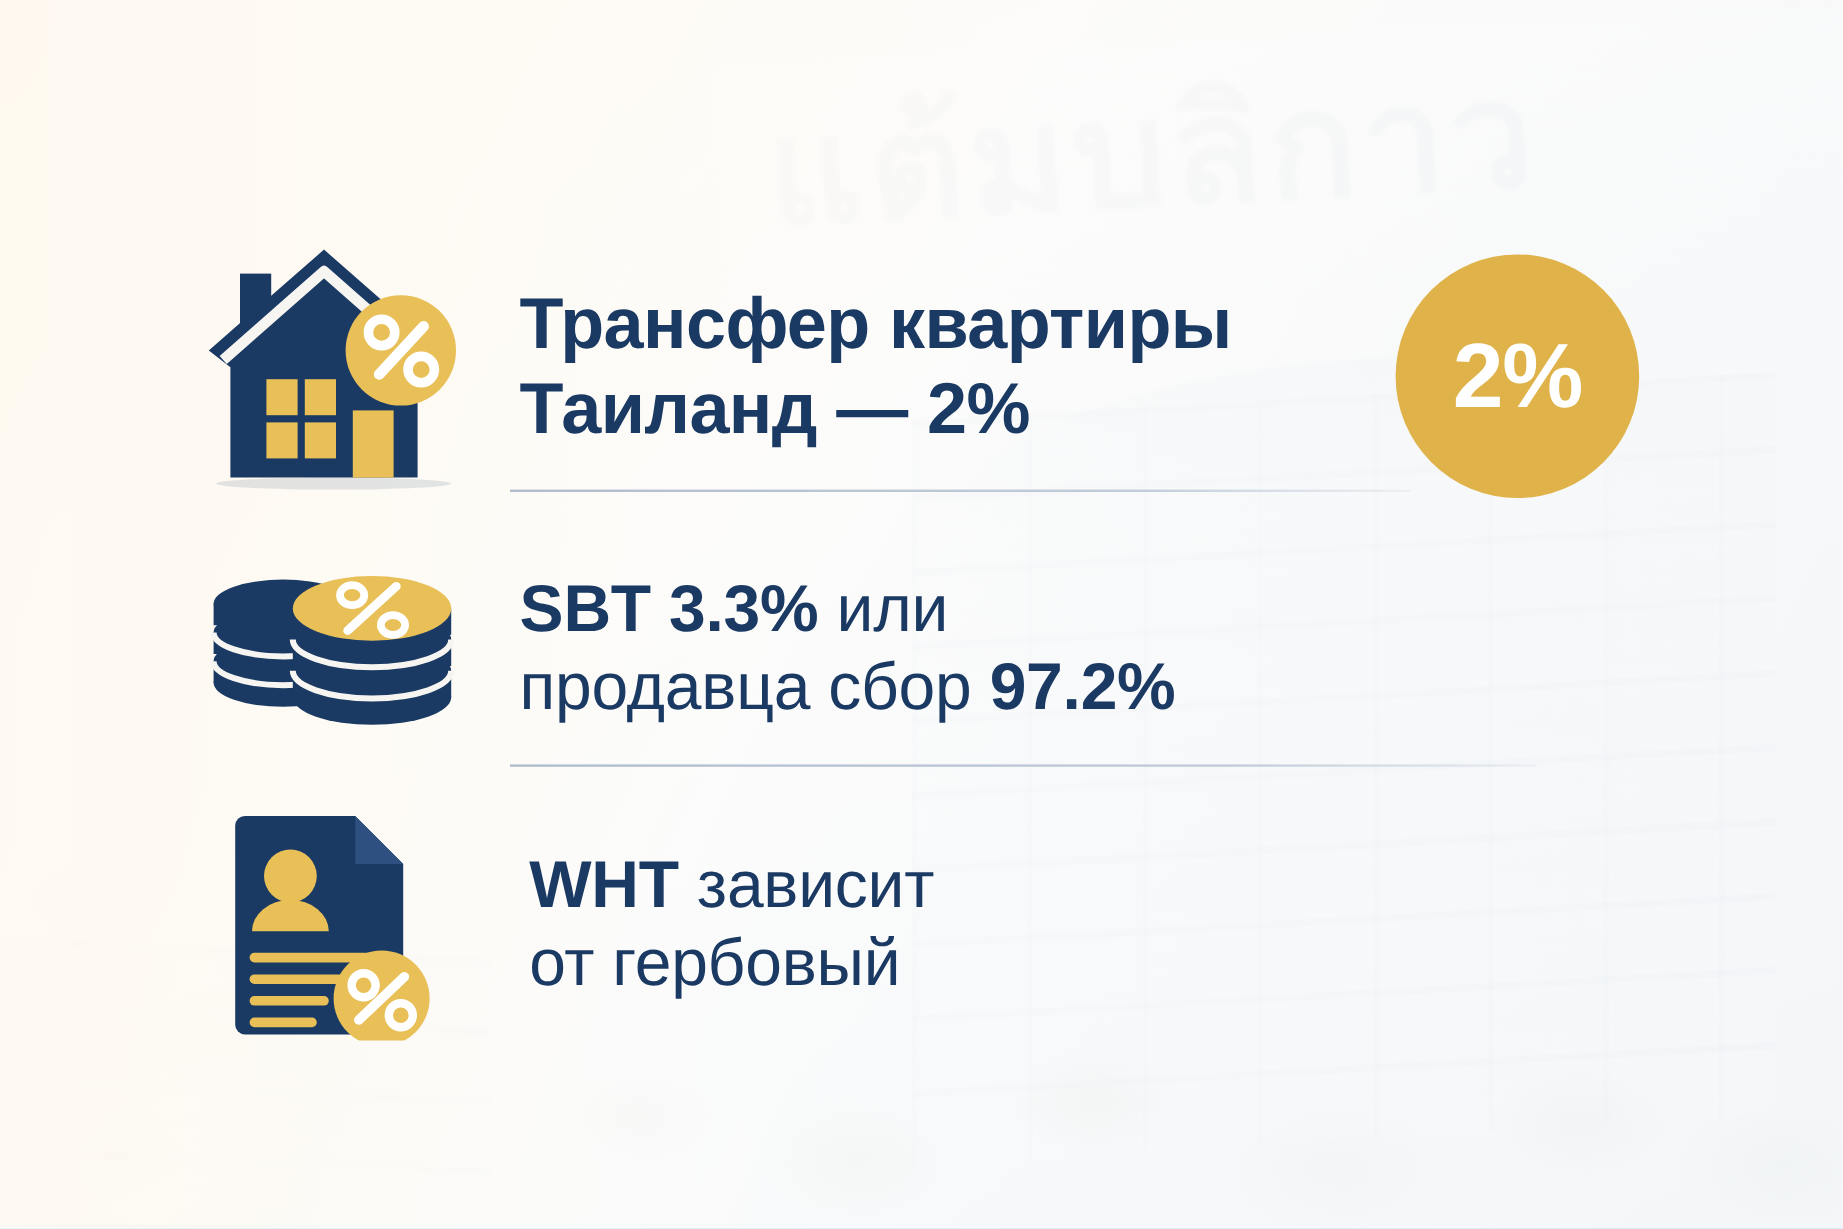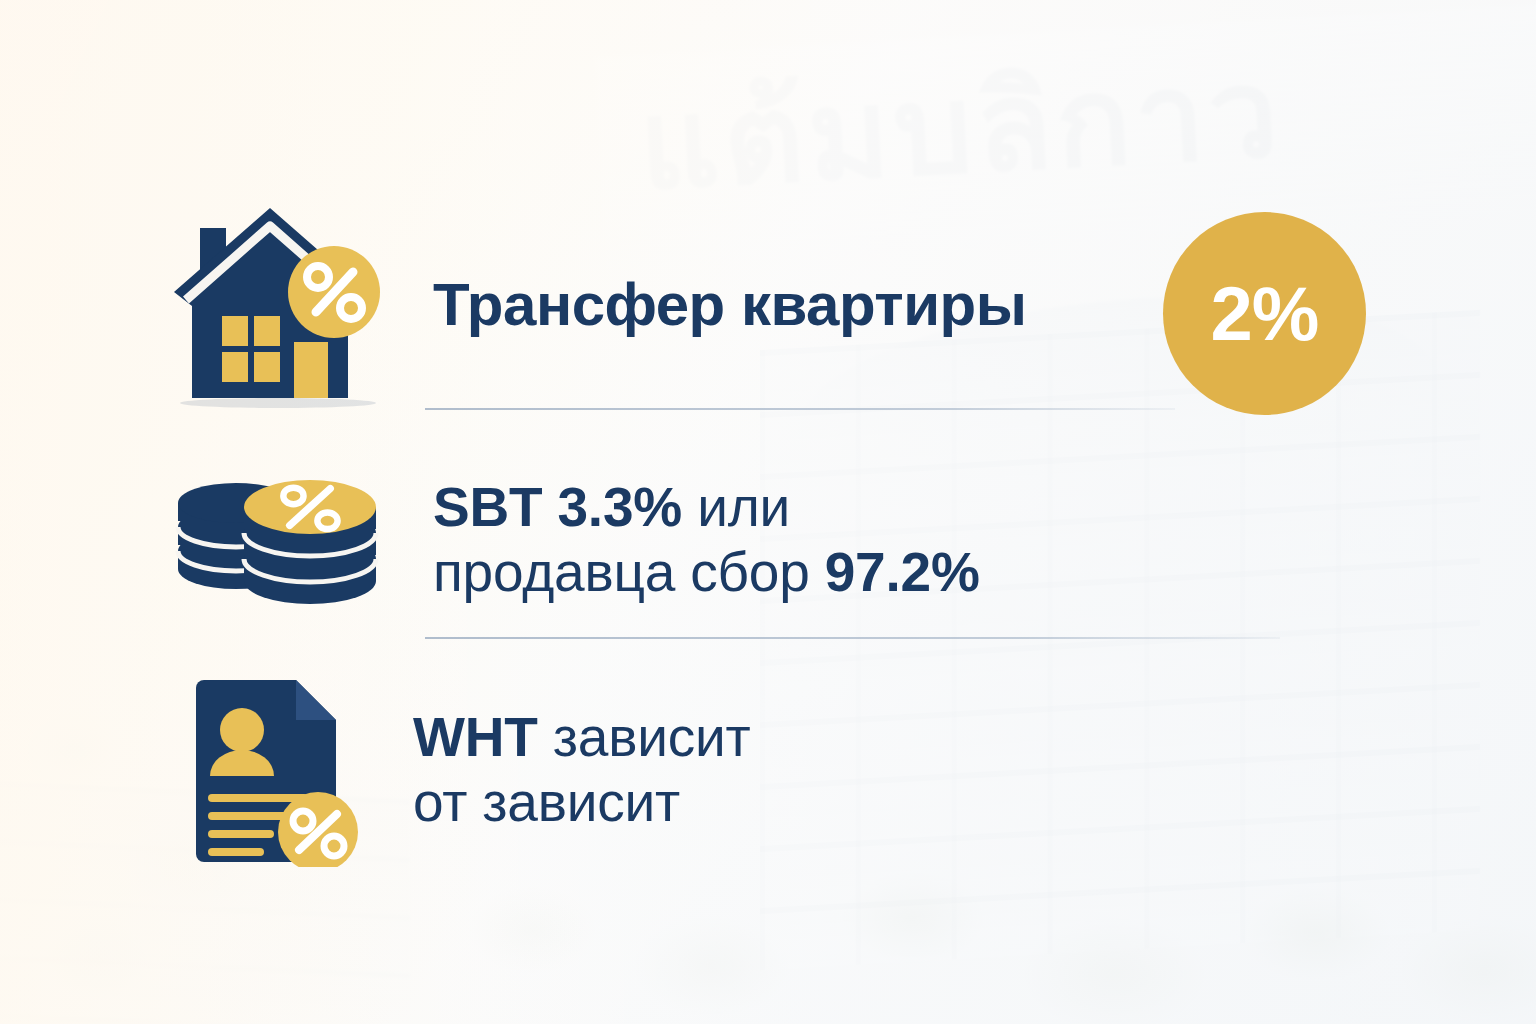--- a/index.html
+++ b/index.html
@@ -189,21 +189,21 @@
     margin-left: 48px;
     font-size: 55px;
     font-weight: 400;
     letter-spacing: -0.2px;
   }
   #row-sbt .strong { font-weight: 700; }
 
   
   #row-wht { left: 170px; top: 672px; width: 1060px; height: 195px; }
   #row-wht .row-text {
-    margin-left: 28px;
+    margin-left: 56px;
     font-size: 55px;
     font-weight: 400;
     letter-spacing: -0.2px;
   }
   #row-wht .strong { font-weight: 700; }
 
   
   .divider {
     position: absolute;
     height: 2px;
@@ -274,20 +274,21 @@
           <circle cx="164" cy="92" r="46" fill="#e8c057"></circle>
           <g fill="none" stroke="#ffffff" stroke-width="9" stroke-linecap="round">
             <line x1="146" y1="112" x2="183" y2="72"></line>
           </g>
           <circle cx="148" cy="77" r="11" fill="none" stroke="#ffffff" stroke-width="8"></circle>
           <circle cx="181" cy="108" r="11" fill="none" stroke="#ffffff" stroke-width="8"></circle>
         </svg>
       </div>
       <div class="row-text">
         <div><span>Трансфер квартиры</span></div>
+        <div><span>Таиланд — 2%</span></div>
       </div>
     </div>
 
     <div class="divider" id="divider-1"></div>
 
     <div class="row" id="row-sbt">
       <div class="row-icon">
         <svg width="215" height="150" viewBox="0 0 215 150" aria-hidden="true">
 
           <g>
@@ -357,21 +358,21 @@
             <circle cx="-15" cy="-11" r="10" fill="none" stroke="#ffffff" stroke-width="7"></circle>
             <circle cx="16" cy="14" r="10" fill="none" stroke="#ffffff" stroke-width="7"></circle>
           </g>
         </svg>
       </div>
       <div class="row-text">
         <div>
           <span class="strong">WHT</span><span> зависит</span>
         </div>
         <div>
-          <span>от зависит</span>
+          <span>от гербовый</span>
         </div>
       </div>
     </div>
 
     <div id="badge-2pct">
       <span>2%</span>
     </div>
 
   </div>
 </div>

